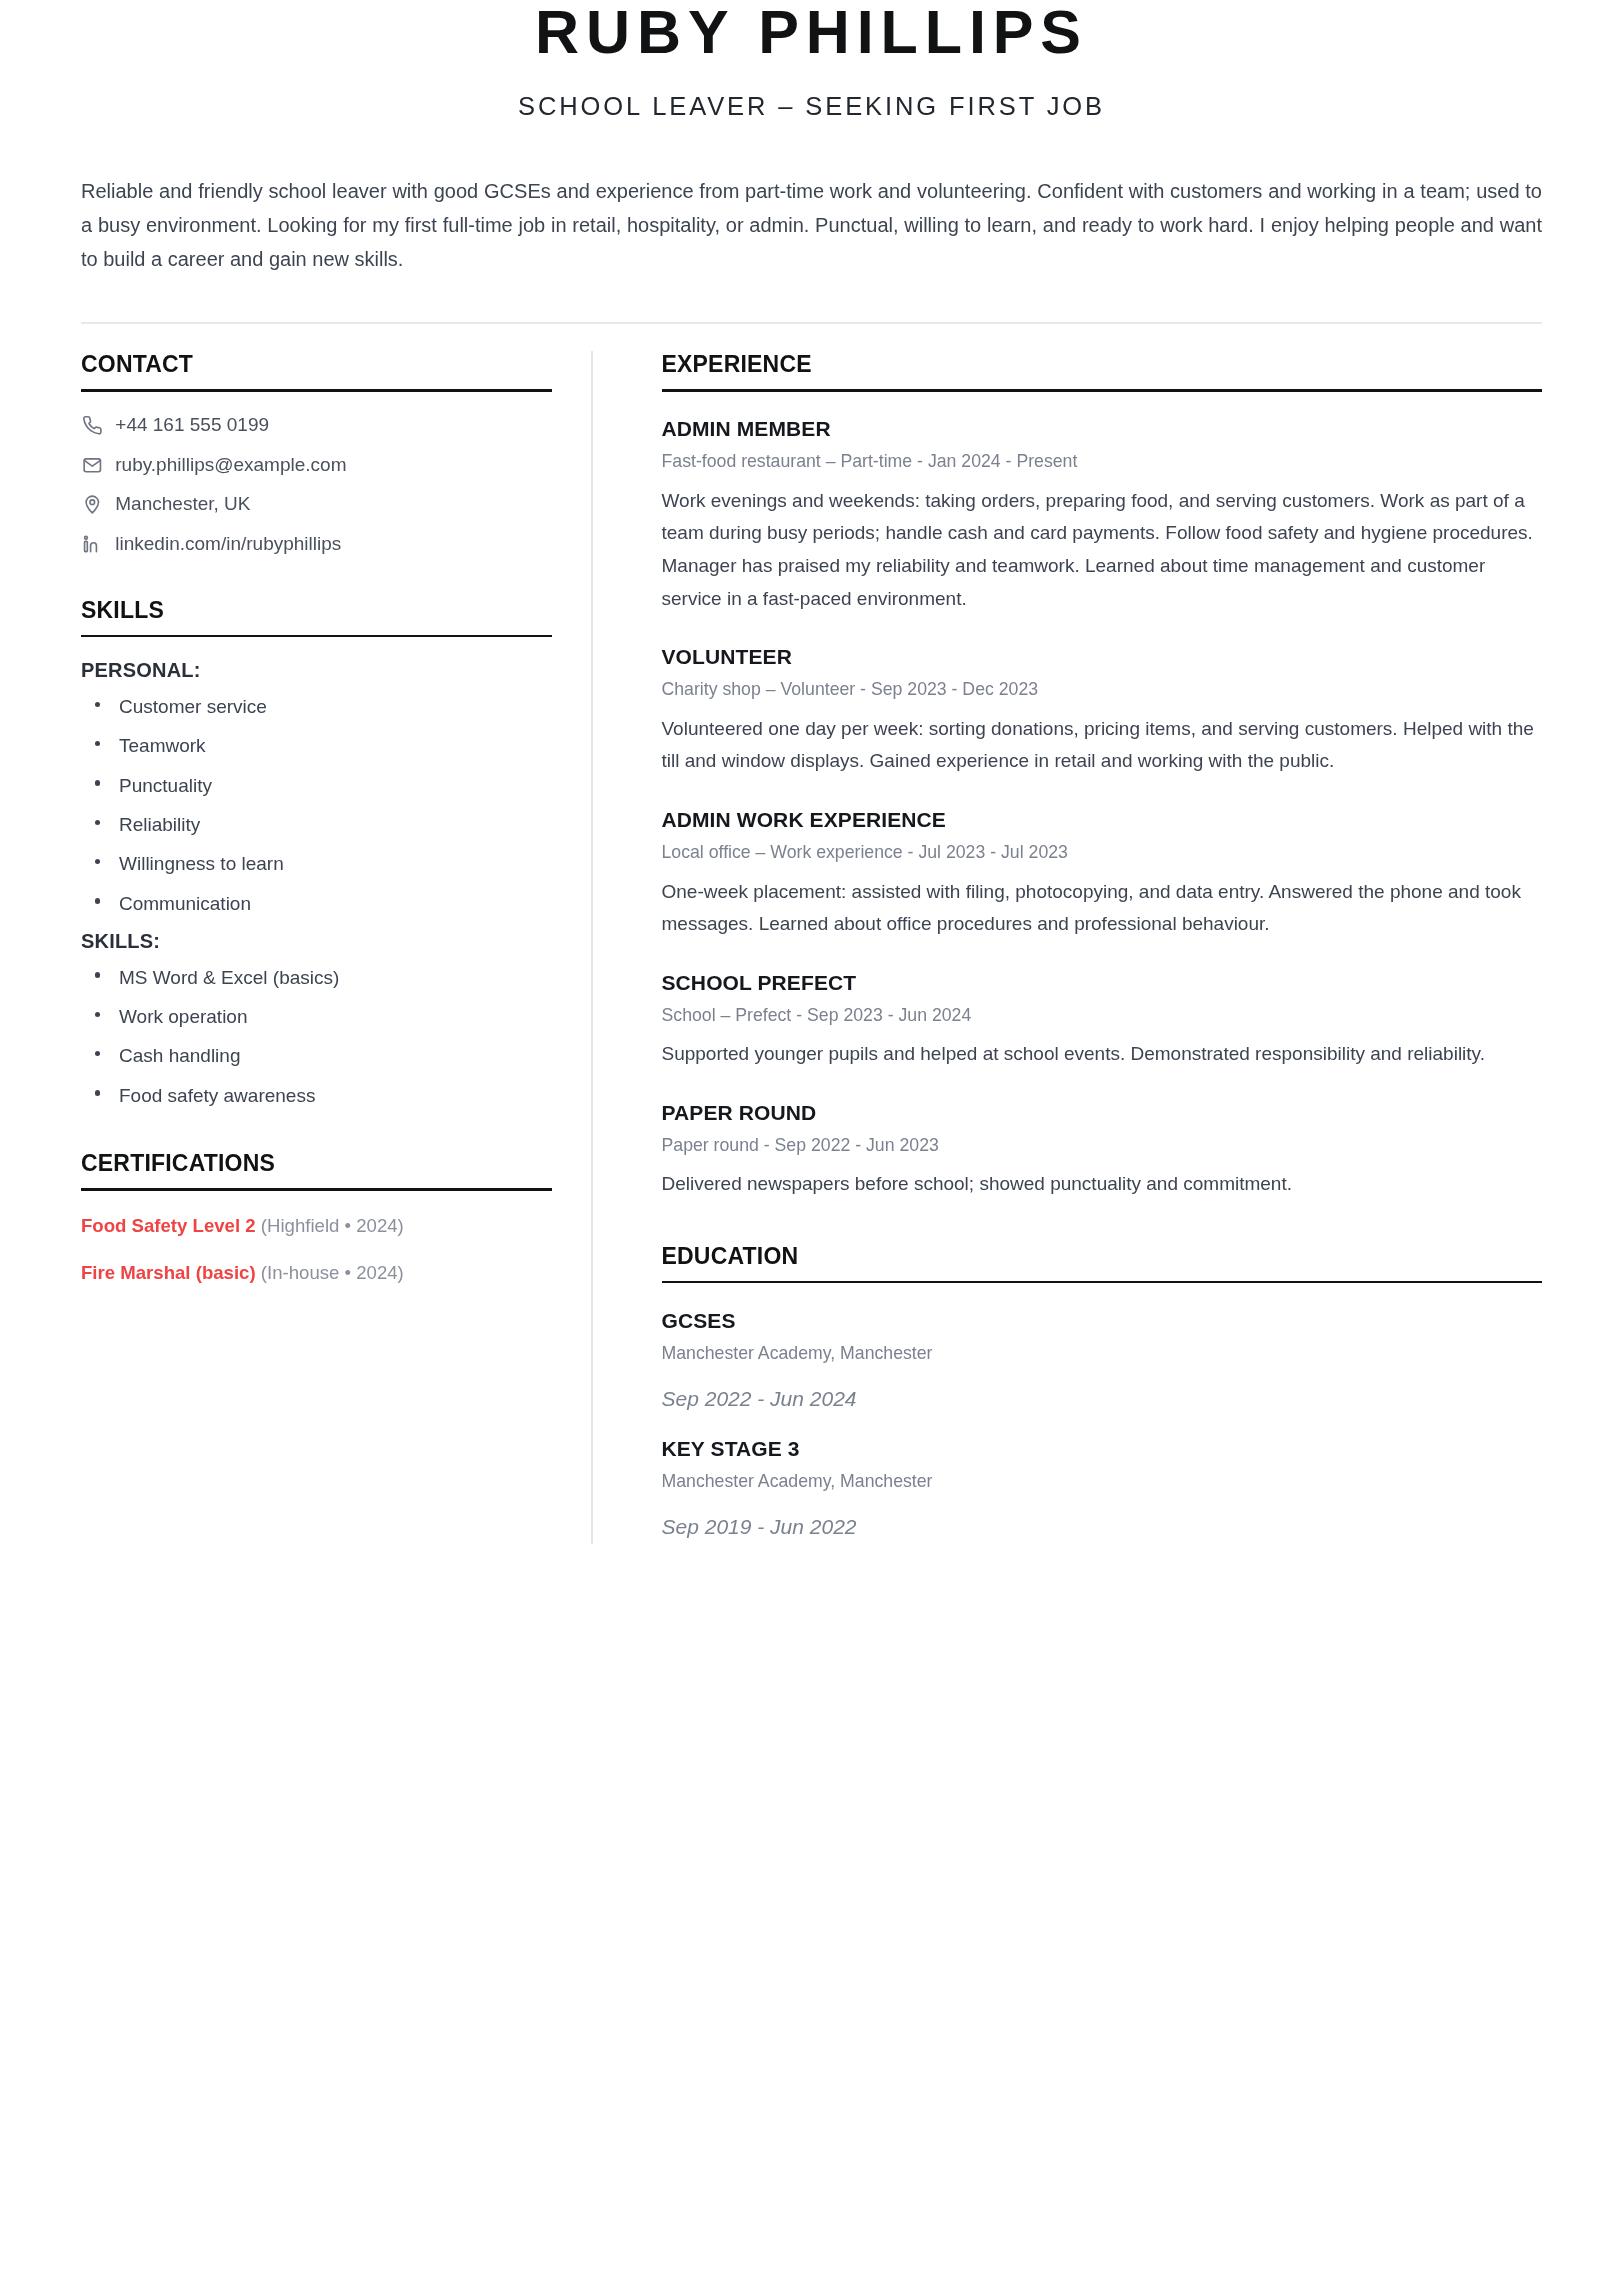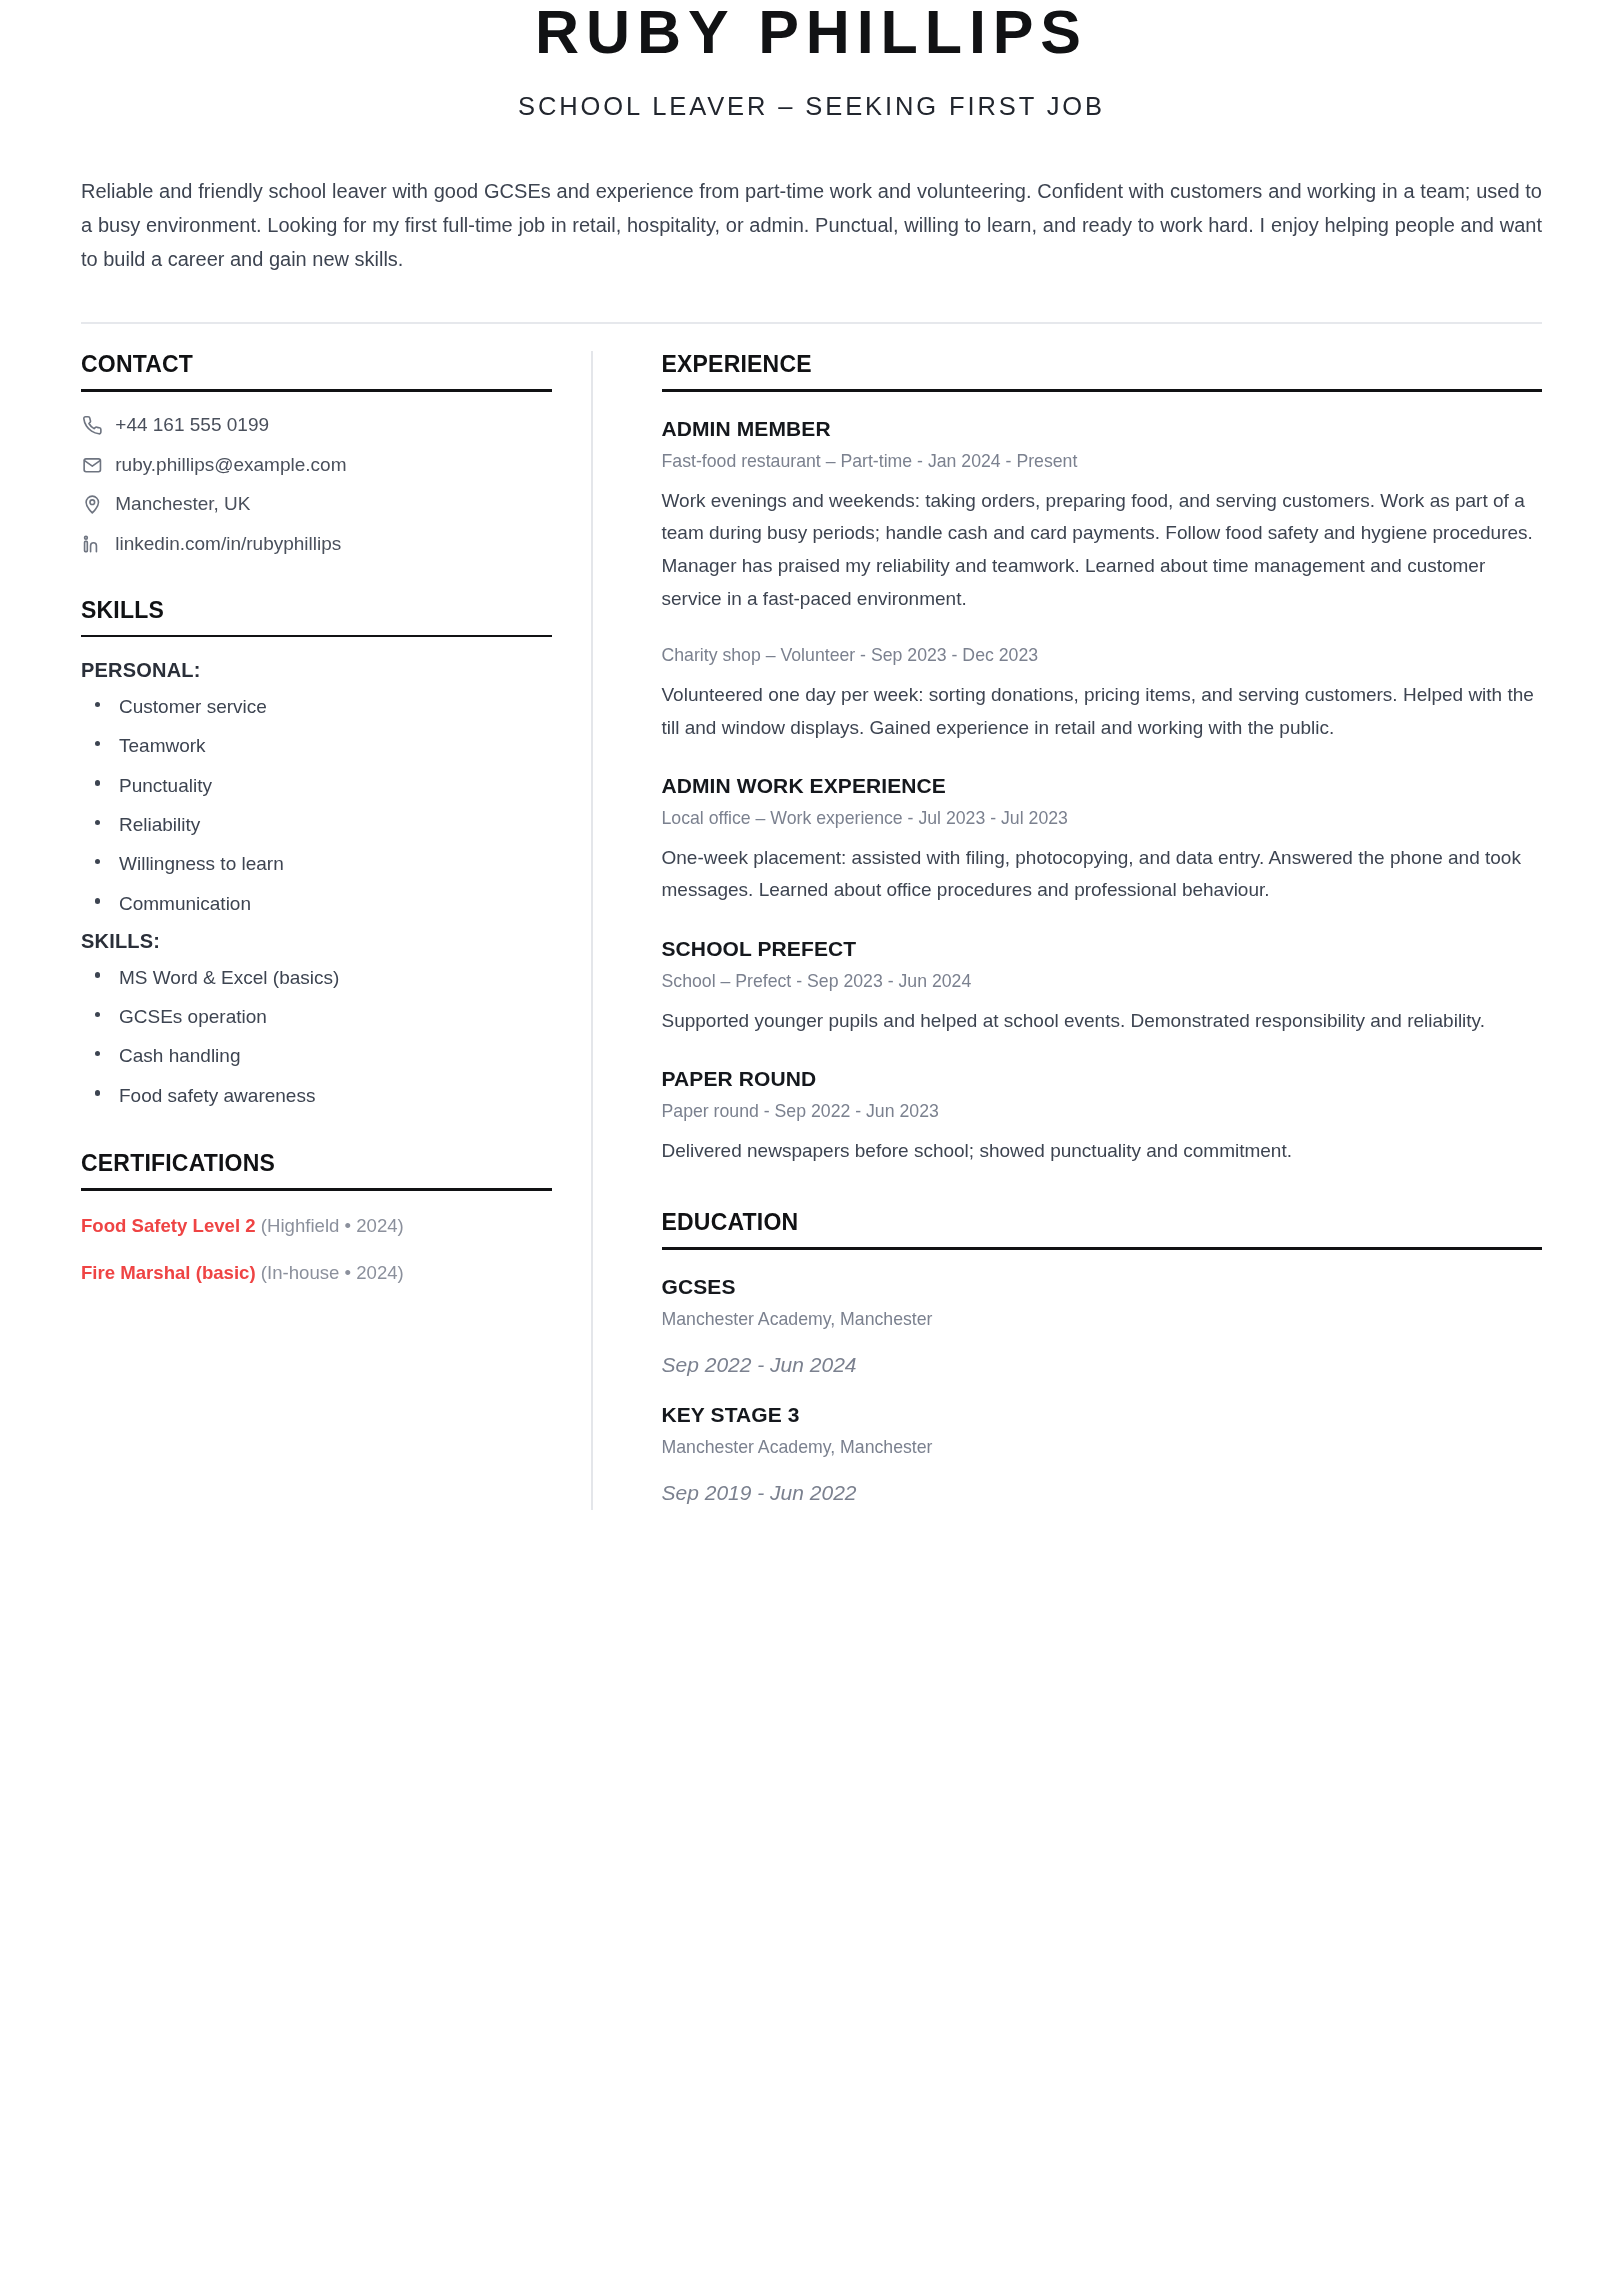--- a/index.html
+++ b/index.html
@@ -190,21 +190,21 @@
               <li>Reliability</li>
               <li>Willingness to learn</li>
               <li>Communication</li>
             </ul>
           </div>
 
           <div class="skill-group">
             <div class="skill-group-label">SKILLS:</div>
             <ul class="bullets">
               <li>MS Word &amp; Excel (basics)</li>
-              <li>GCSEs operation</li>
+              <li>Work operation</li>
               <li>Cash handling</li>
               <li>Food safety awareness</li>
             </ul>
           </div>
 
         </div>
       </div>
 
       <div class="sec">
         <div class="sec-title">CERTIFICATIONS</div>
@@ -232,20 +232,21 @@
         <div class="sec-rule"></div>
         <div class="exp-list">
 
           <div class="exp-item">
             <div class="exp-role">ADMIN MEMBER</div>
             <div class="exp-meta">Fast-food restaurant – Part-time - Jan 2024 - Present</div>
             <div class="exp-desc">Work evenings and weekends: taking orders, preparing food, and serving customers. Work as part of a team during busy periods; handle cash and card payments. Follow food safety and hygiene procedures. Manager has praised my reliability and teamwork. Learned about time management and customer service in a fast-paced environment.</div>
           </div>
 
           <div class="exp-item">
+            <div class="exp-role">VOLUNTEER</div>
             <div class="exp-meta">Charity shop – Volunteer - Sep 2023 - Dec 2023</div>
             <div class="exp-desc">Volunteered one day per week: sorting donations, pricing items, and serving customers. Helped with the till and window displays. Gained experience in retail and working with the public.</div>
           </div>
 
           <div class="exp-item">
             <div class="exp-role">ADMIN WORK EXPERIENCE</div>
             <div class="exp-meta">Local office – Work experience - Jul 2023 - Jul 2023</div>
             <div class="exp-desc">One-week placement: assisted with filing, photocopying, and data entry. Answered the phone and took messages. Learned about office procedures and professional behaviour.</div>
           </div>
 

